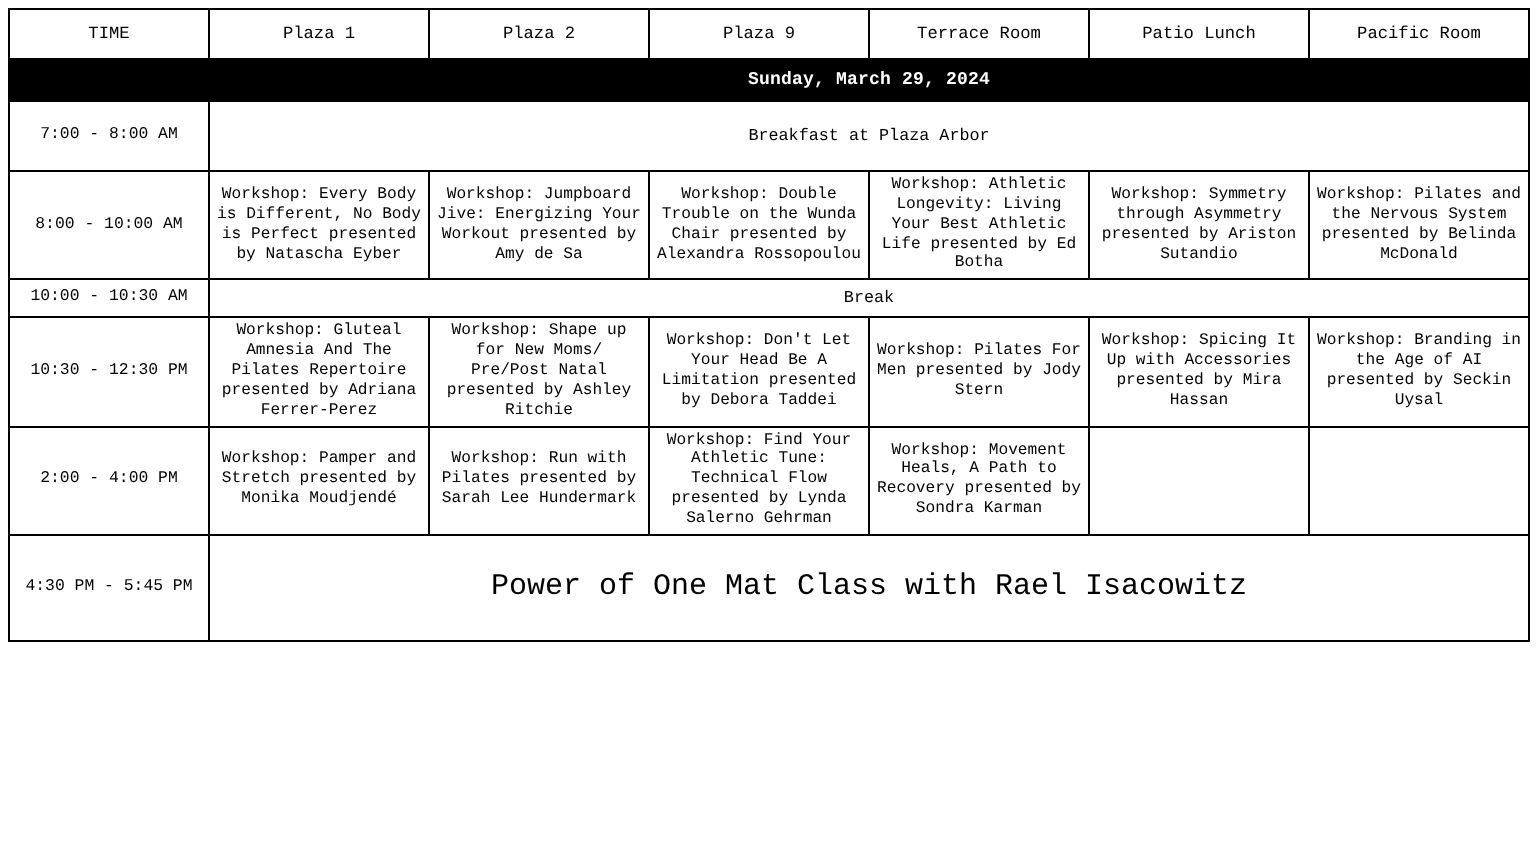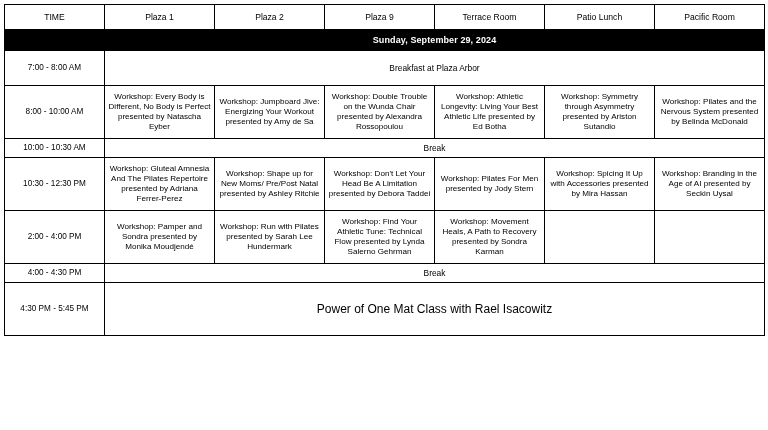--- a/index.html
+++ b/index.html
@@ -11,20 +11,21 @@
     font-family: "Liberation Sans", sans-serif;
     width: 768px;
     height: 430px;
     overflow: hidden;
   }
   .sheet {
     width: 768px;
     height: 302px;
     box-sizing: border-box;
     padding: 4px 4px 0 4px;
+    font-family: Liberation Mono, monospace;
   }
   table.schedule {
     border-collapse: collapse;
     table-layout: fixed;
     width: 760px;
     font-size: 8.2px;
     color: #000;
   }
   table.schedule td, table.schedule th {
     border: 1px solid #000;
@@ -57,21 +58,21 @@
     text-align: center;
     font-size: 8.4px;
   }
   td.session {
     font-size: 8.1px;
   }
   td.blank {
     background: #ffffff;
   }
   td.finale {
-    font-size: 12px;
+    font-size: 15px;
     font-weight: bold;
     text-align: center;
   }
   .col-time { width: 100px; }
   .col-room { width: 110px; }
   tr.r-break td { height: 14px; }
   tr.r-tall td { height: 48px; }
   tr.r-mid td { height: 30px; }
   tr.r-finale td { height: 48px; }
 </style>
@@ -96,21 +97,21 @@
         <th class="hdr">Plaza 2</th>
         <th class="hdr">Plaza 9</th>
         <th class="hdr">Terrace Room</th>
         <th class="hdr">Patio Lunch</th>
         <th class="hdr">Pacific Room</th>
       </tr>
     </thead>
     <tbody>
       <tr class="daybar">
         <td></td>
-        <td colspan="6">Sunday, September 29, 2024</td>
+        <td colspan="6">Sunday, March 29, 2024</td>
       </tr>
 
       <tr class="r-mid">
         <td class="timecell">7:00 - 8:00 AM</td>
         <td class="wide-center" colspan="6">Breakfast at Plaza Arbor</td>
       </tr>
 
       <tr class="r-tall">
         <td class="timecell">8:00 - 10:00 AM</td>
         <td class="session">Workshop: Every Body is Different, No Body is Perfect presented by Natascha Eyber</td>
@@ -132,32 +133,28 @@
         <td class="session">Workshop: Shape up for New Moms/ Pre/Post Natal presented by Ashley Ritchie</td>
         <td class="session">Workshop: Don't Let Your Head Be A Limitation presented by Debora Taddei</td>
         <td class="session">Workshop: Pilates For Men presented by Jody Stern</td>
         <td class="session">Workshop: Spicing It Up with Accessories presented by Mira Hassan</td>
         <td class="session">Workshop: Branding in the Age of AI presented by Seckin Uysal</td>
       </tr>
 
 
       <tr class="r-tall">
         <td class="timecell">2:00 - 4:00 PM</td>
-        <td class="session">Workshop: Pamper and Sondra presented by Monika Moudjendé</td>
+        <td class="session">Workshop: Pamper and Stretch presented by Monika Moudjendé</td>
         <td class="session">Workshop: Run with Pilates presented by Sarah Lee Hundermark</td>
         <td class="session">Workshop: Find Your Athletic Tune: Technical Flow presented by Lynda Salerno Gehrman</td>
         <td class="session">Workshop: Movement Heals, A Path to Recovery presented by Sondra Karman</td>
         <td class="blank"></td>
         <td class="blank"></td>
       </tr>
 
-      <tr class="r-break">
-        <td class="timecell">4:00 - 4:30 PM</td>
-        <td class="wide-center" colspan="6">Break</td>
-      </tr>
 
       <tr class="r-finale">
         <td class="timecell">4:30 PM - 5:45 PM</td>
         <td class="finale" colspan="6">Power of One Mat Class with Rael Isacowitz</td>
       </tr>
     </tbody>
   </table>
 </div>
 
 </body></html>

